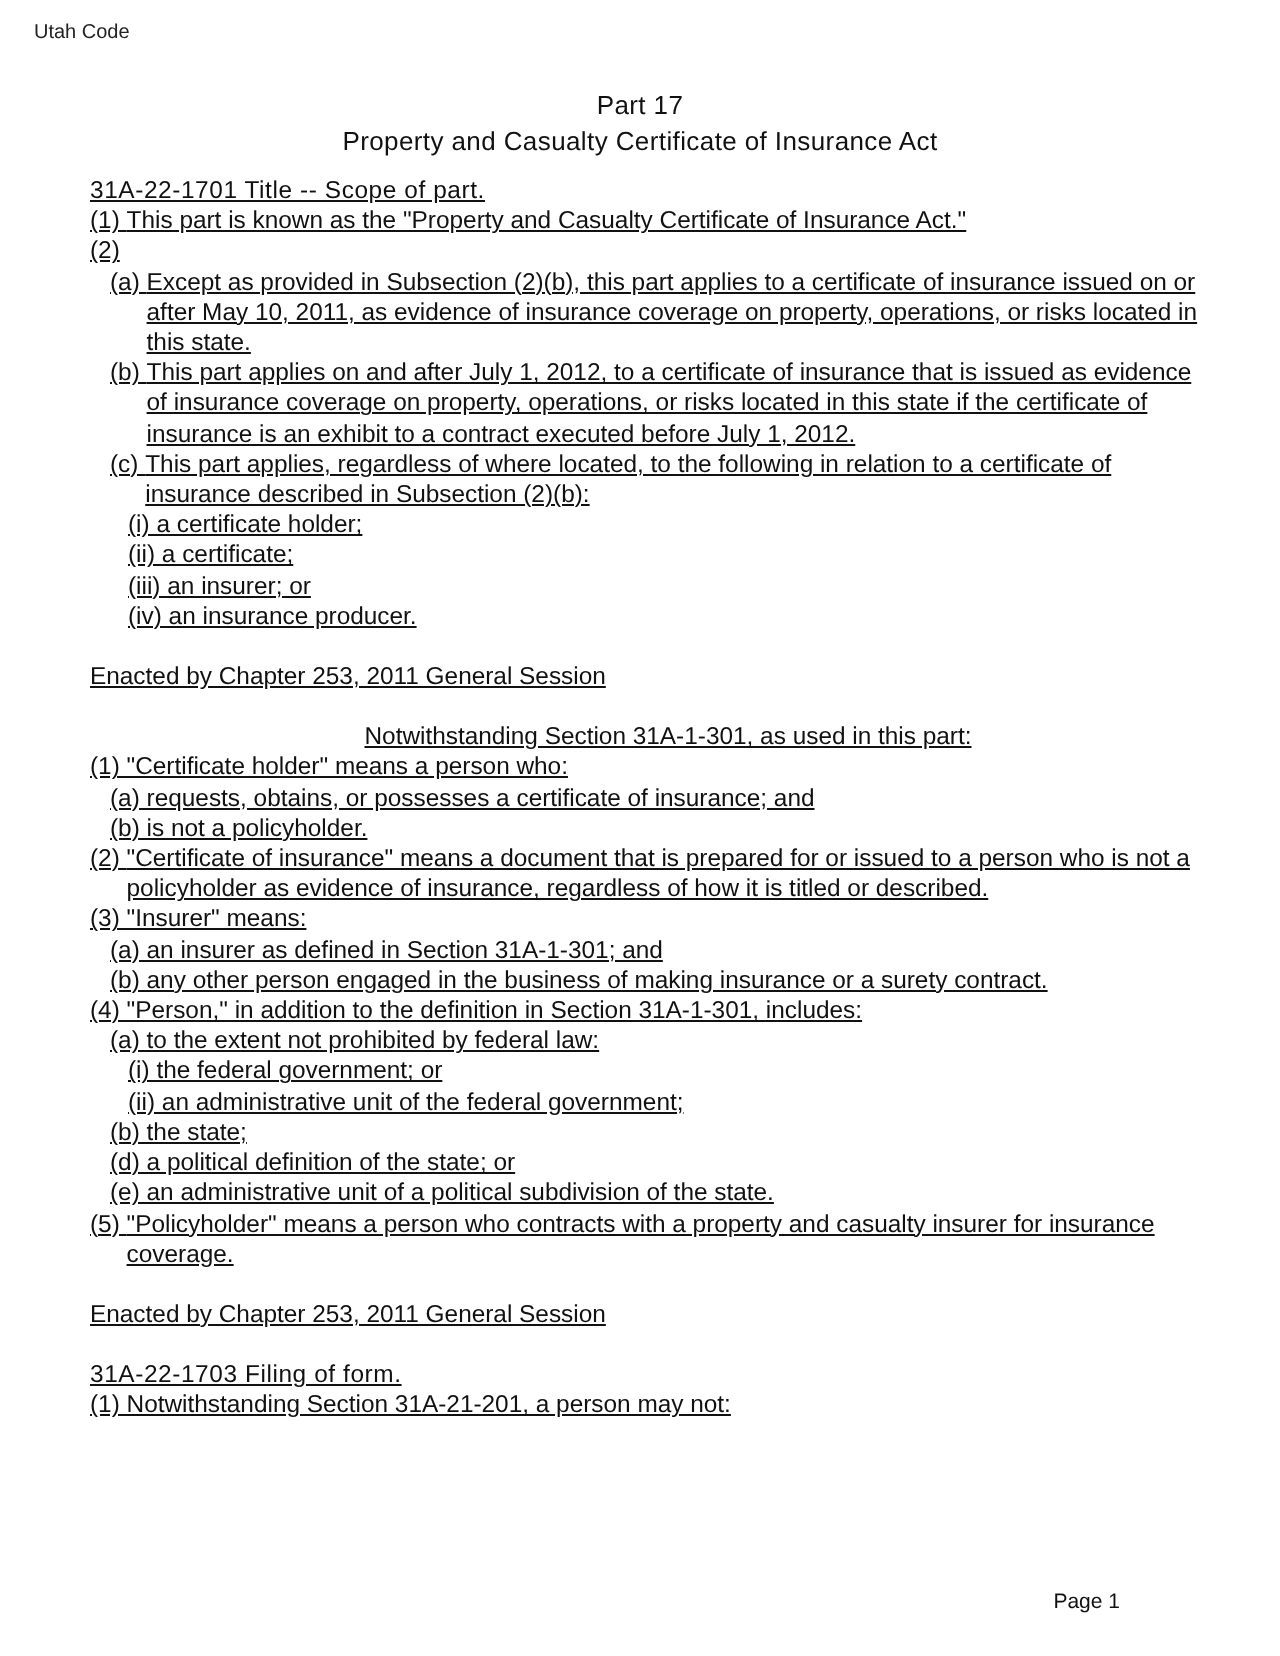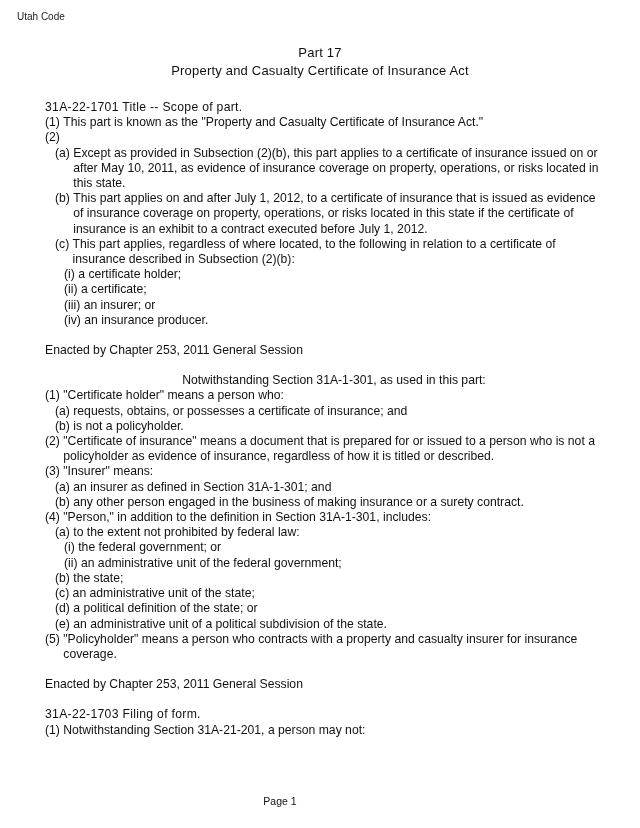--- a/index.html
+++ b/index.html
@@ -9,35 +9,35 @@
     }
     .header-label {
       position: absolute; left: 17px; top: 11px;
       font-size: 10px; color: #222;
     }
     .part-title {
       position: absolute; left: 0; width: 640px; top: 44px;
       text-align: center; font-size: 13px; line-height: 18px; letter-spacing: 0.2px;
     }
     .content {
-      position: absolute; left: 45px; top: 100px; width: 560px;
-      font-size: 12.2px; line-height: 15.2px;
+      position: absolute; left: 45px; top: 88px; width: 560px;
+      font-size: 12.2px; line-height: 15.2px; text-decoration: underline;
     }
     .line { white-space: nowrap; }
     .heading { letter-spacing: 0.3px; }
     .item { display: flex; white-space: normal; }
     .item .lbl { flex: 0 0 auto; white-space: pre; }
     .item .txt { flex: 1 1 auto; }
     .l1 { padding-left: 10px; }
     .l2 { padding-left: 19px; }
     .intro { padding-left: 18px; text-align: center; }
     .gap { height: 15px; }
     .footer {
       position: absolute; left: 0; width: 560px; top: 795px;
-      text-align: center; font-size: 10.5px;
+      text-align: right; font-size: 10.5px;
     }
   </style>
 </head>
 <body>
 
 <div class="header-label">Utah Code</div>
 
 <div class="part-title">
   <div>Part 17</div>
   <div>Property and Casualty Certificate of Insurance Act</div>
@@ -83,21 +83,20 @@
       <span class="txt">"Certificate of insurance" means a document that is prepared for or issued to a person who is not a policyholder as evidence of insurance, regardless of how it is titled or described.</span>
     </div>
     <div class="line">(3) "Insurer" means:</div>
     <div class="line l1">(a) an insurer as defined in Section 31A-1-301; and</div>
     <div class="line l1">(b) any other person engaged in the business of making insurance or a surety contract.</div>
     <div class="line">(4) "Person," in addition to the definition in Section 31A-1-301, includes:</div>
     <div class="line l1">(a) to the extent not prohibited by federal law:</div>
     <div class="line l2">(i) the federal government; or</div>
     <div class="line l2">(ii) an administrative unit of the federal government;</div>
     <div class="line l1">(b) the state;</div>
-    <div class="line l1">(c) an administrative unit of the state;</div>
     <div class="line l1">(d) a political definition of the state; or</div>
     <div class="line l1">(e) an administrative unit of a political subdivision of the state.</div>
     <div class="item">
       <span class="lbl">(5) </span>
       <span class="txt">"Policyholder" means a person who contracts with a property and casualty insurer for insurance coverage.</span>
     </div>
     <div class="gap"></div>
     <div class="line">Enacted by Chapter 253, 2011 General Session</div>
     <div class="gap"></div>
   </div>

